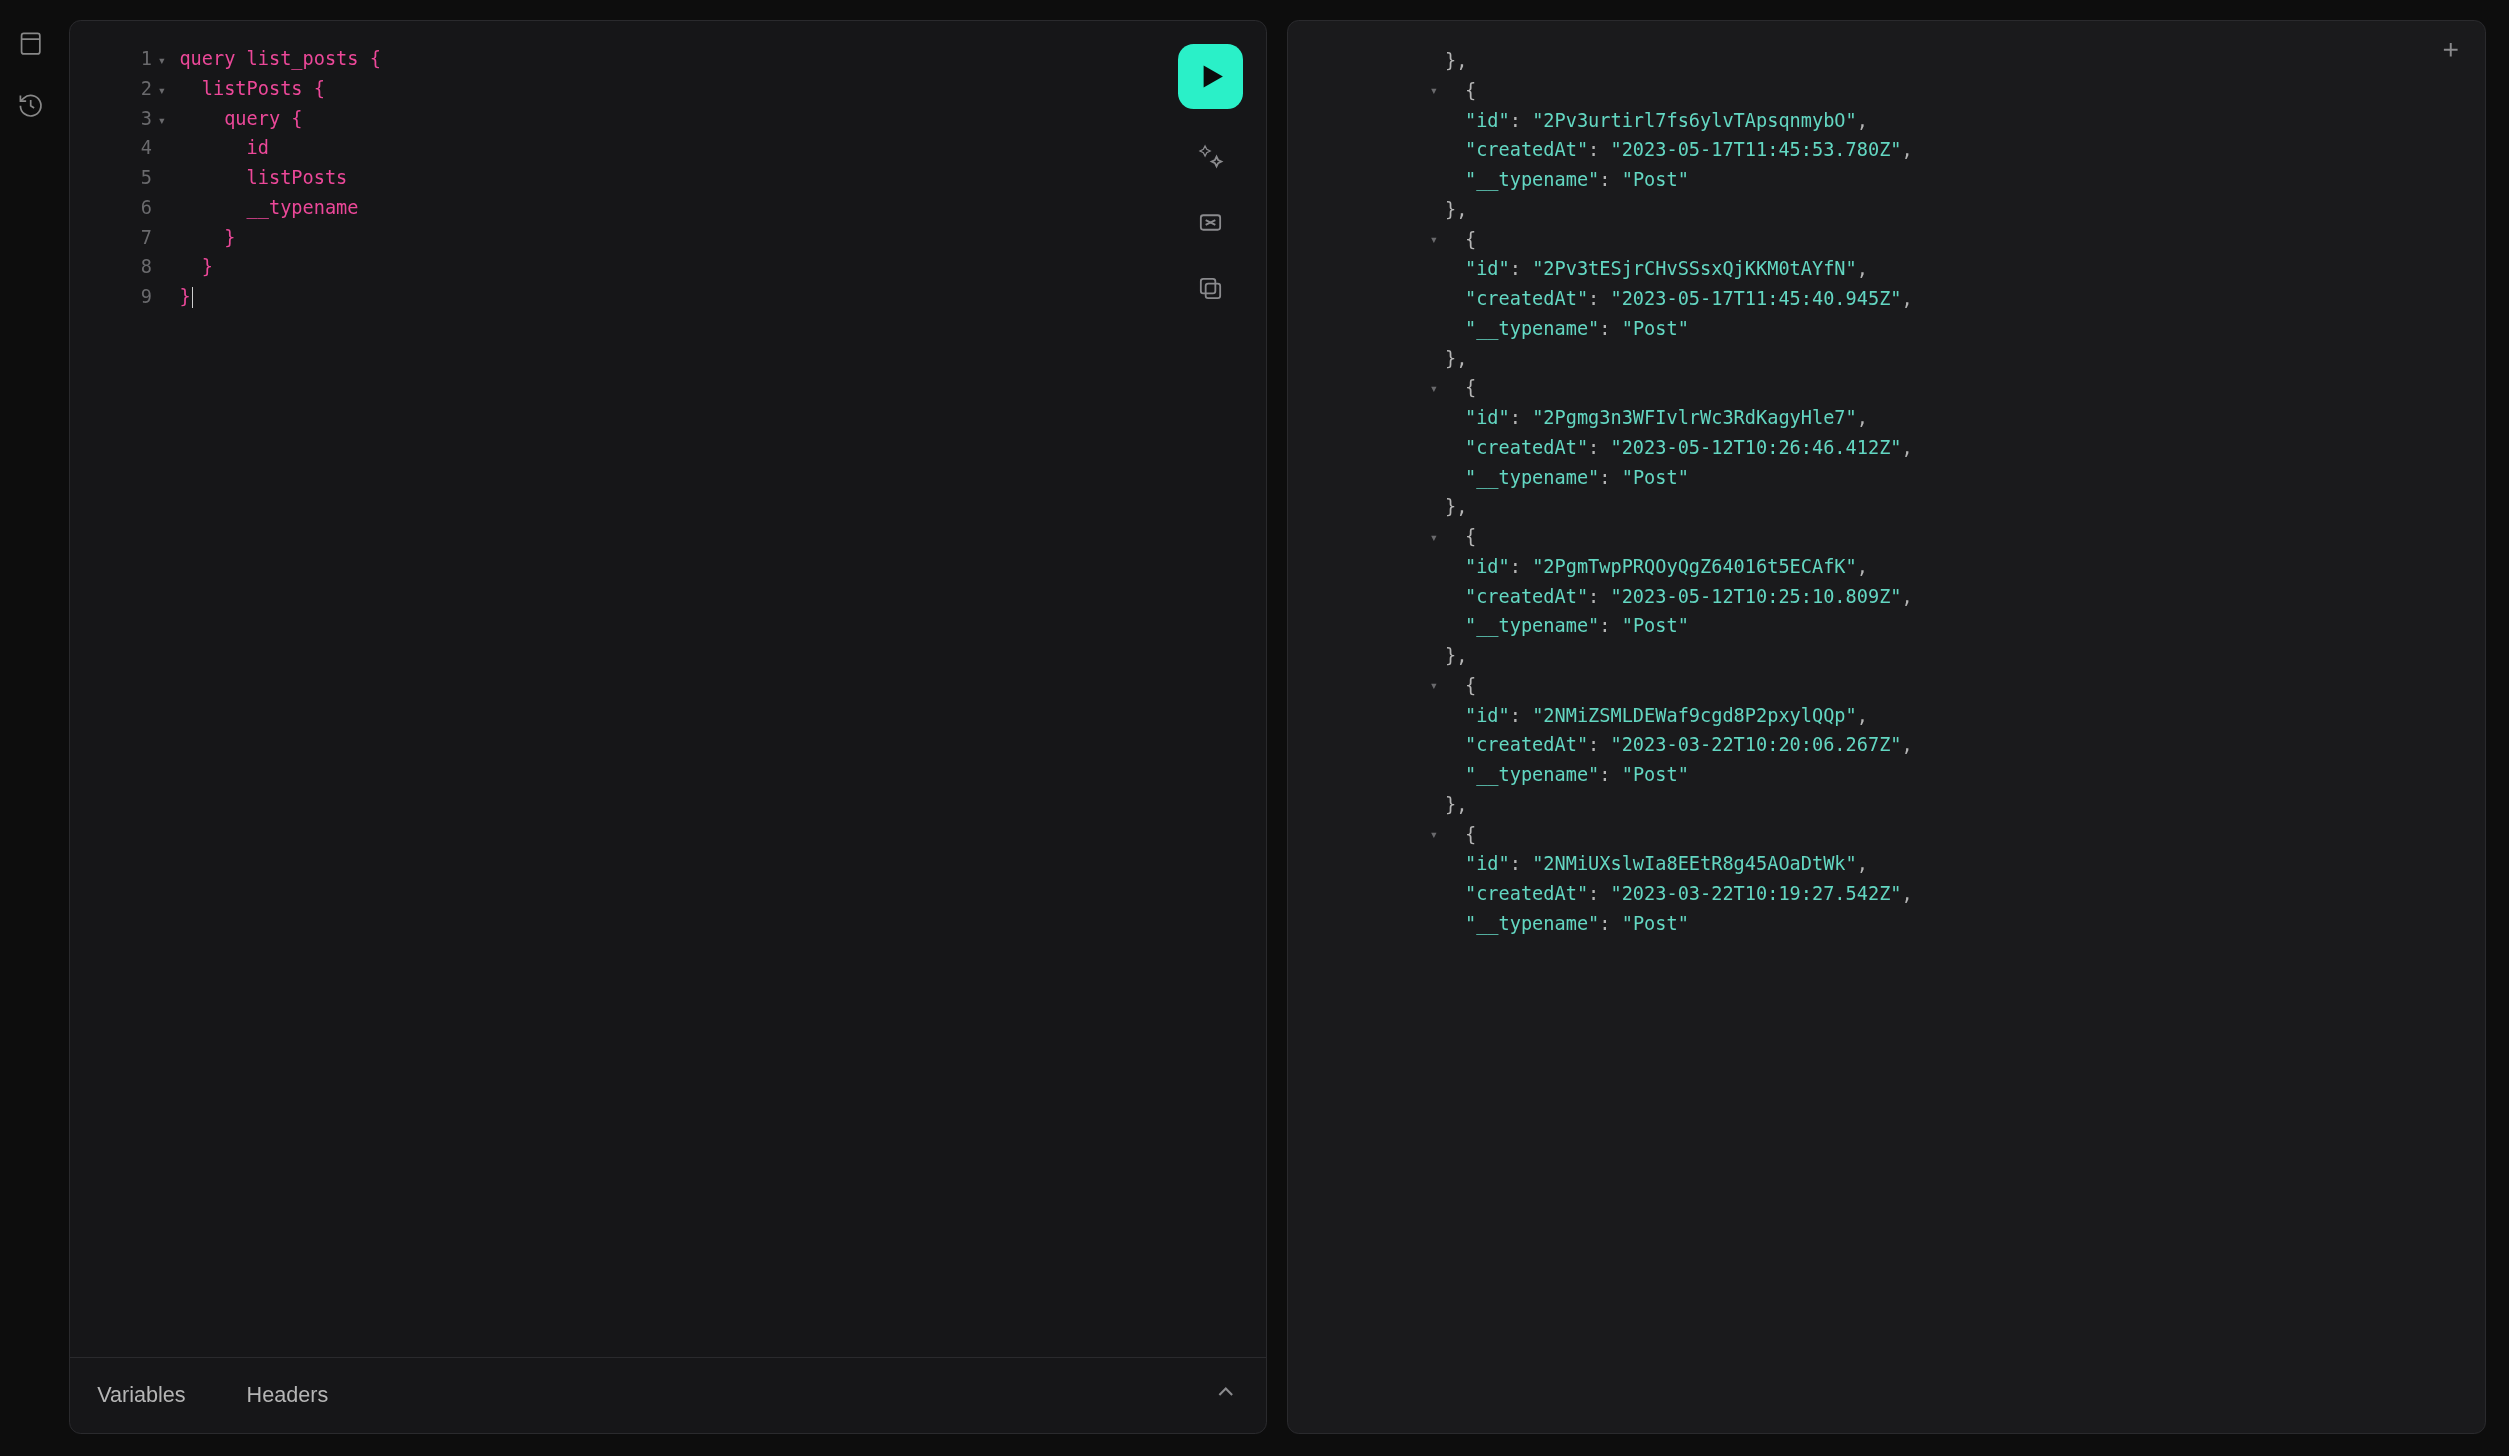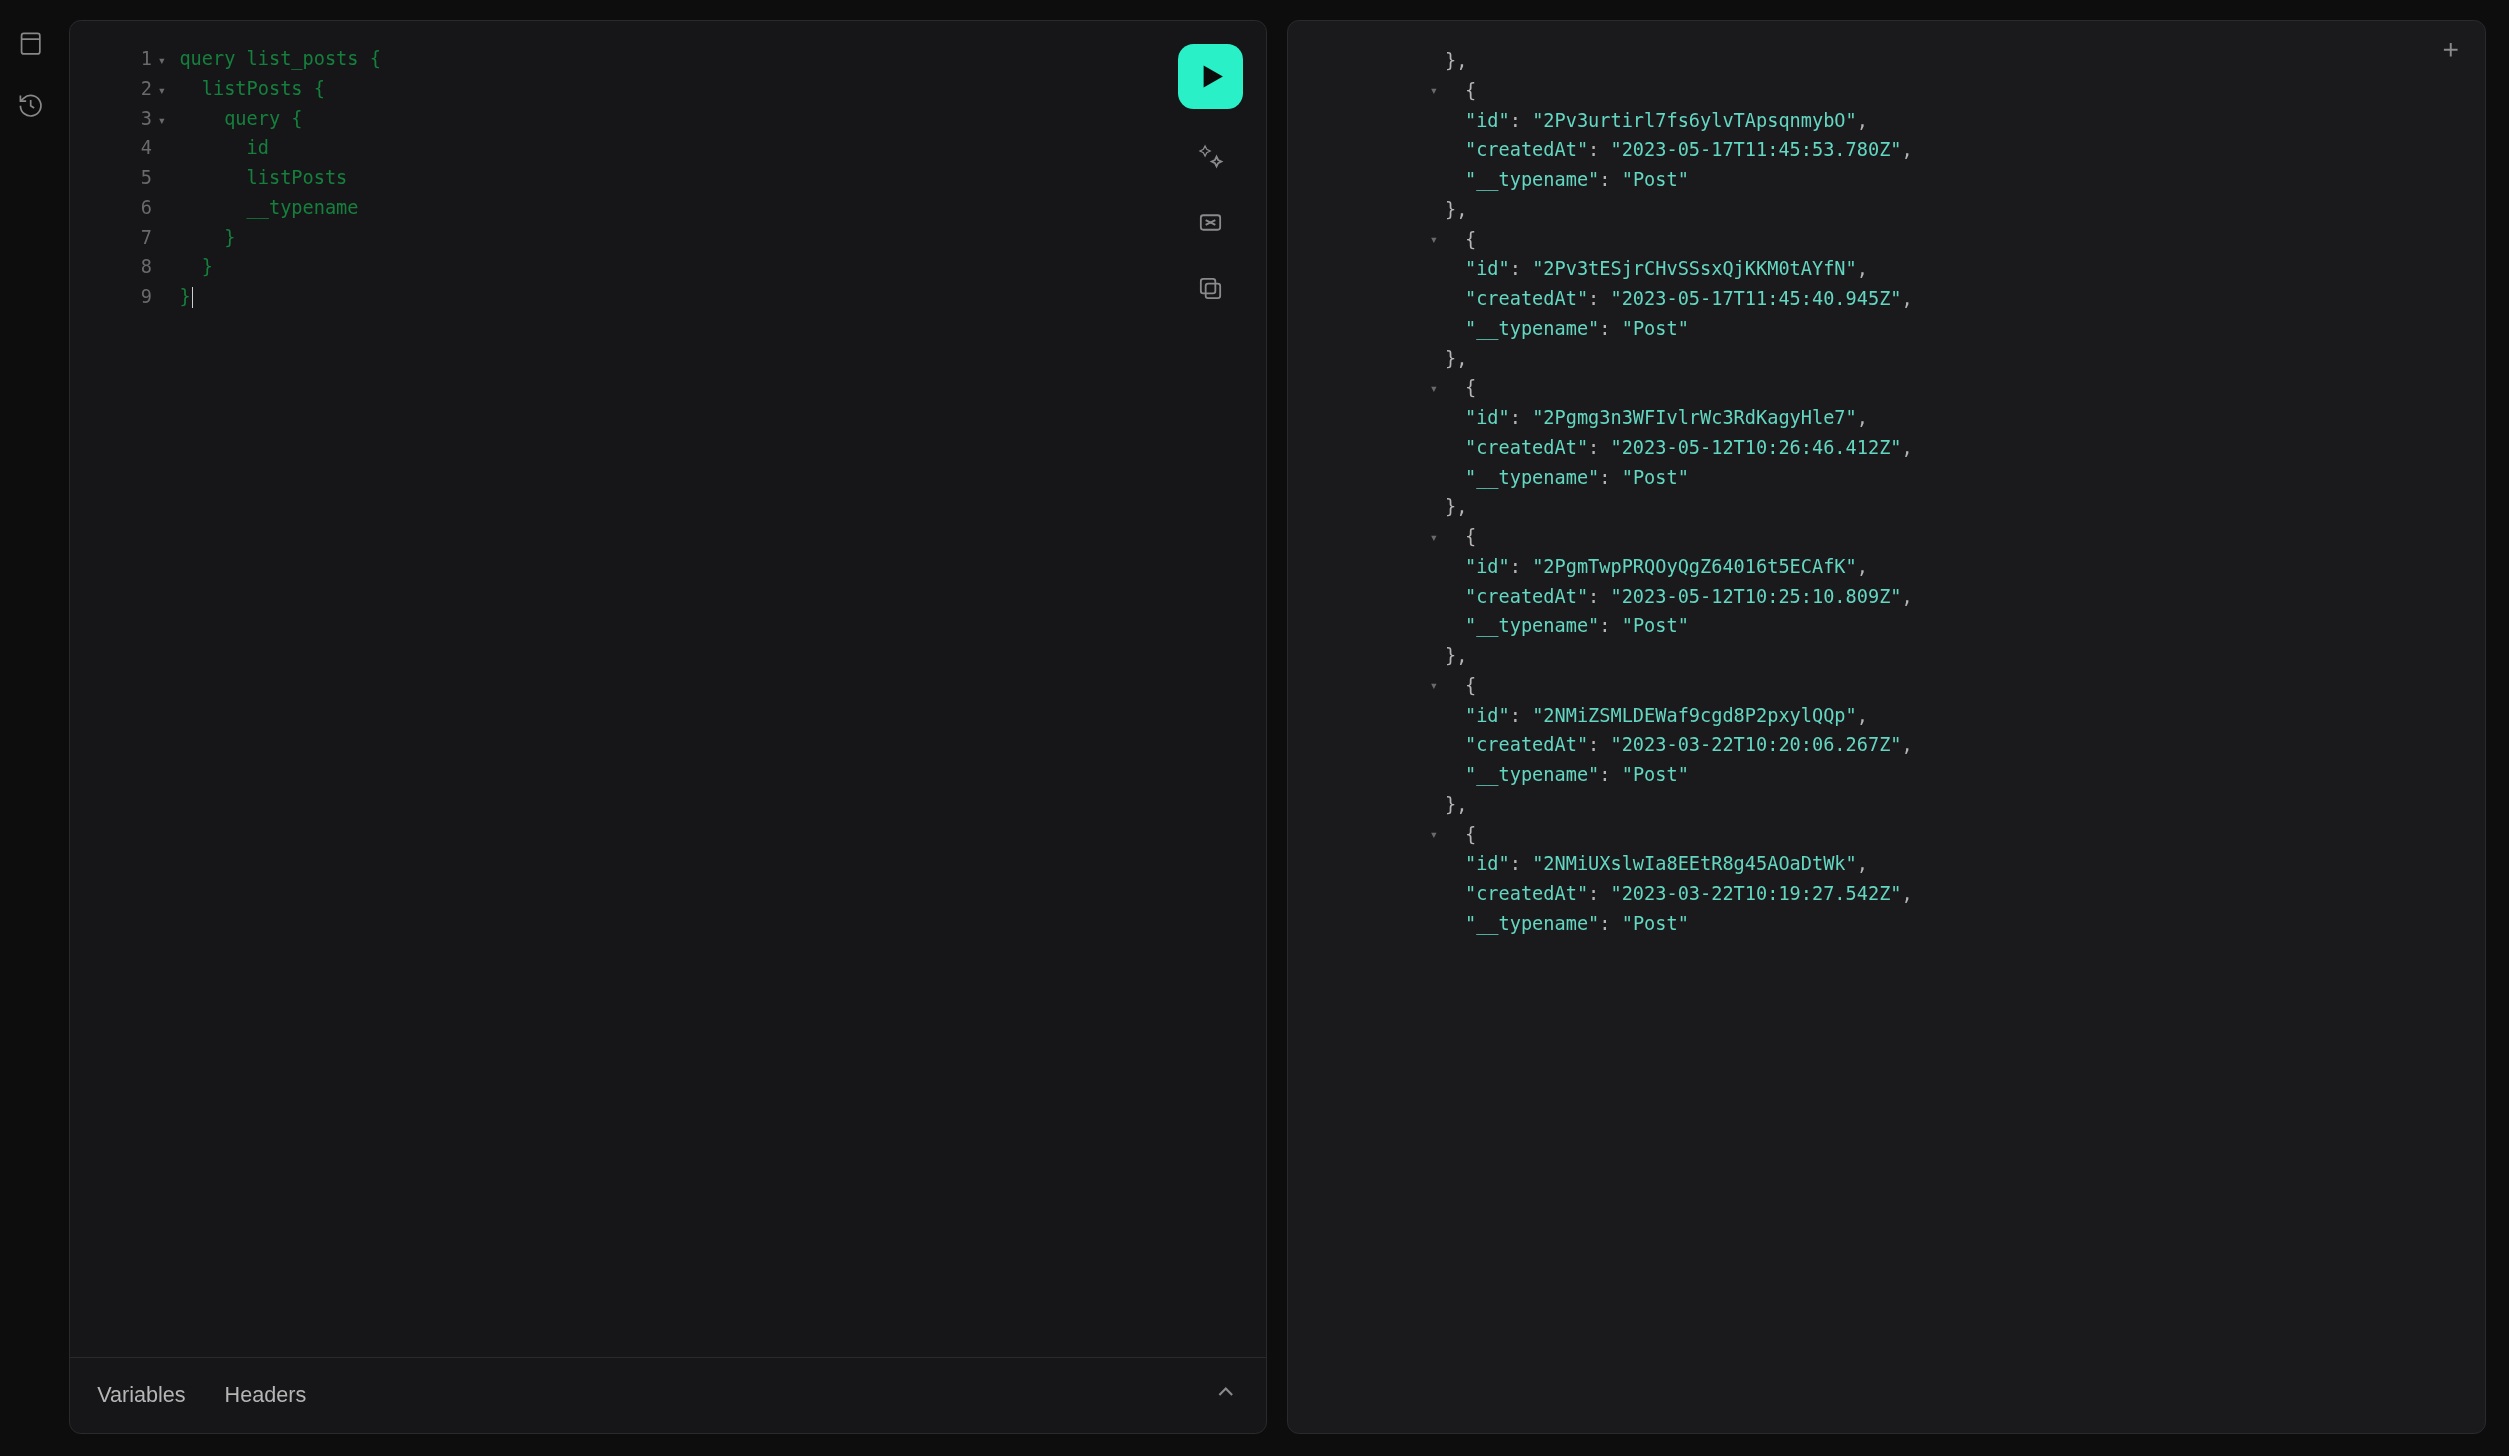--- a/index.html
+++ b/index.html
@@ -71,21 +71,21 @@
   flex-shrink: 0;
 }
 .fold {
   width: 21.6px;
   color: #6a6a6d;
   font-size: 13.7px;
   flex-shrink: 0;
 }
 .src {
   white-space: pre;
-  color: #15803d;
+  color: #ec4899;
 }
 
 .cursor {
   display: inline-block;
   width: 1.5px;
   height: 21.6px;
   background: #cfcfcf;
   vertical-align: middle;
   margin-left: 1px;
 }
@@ -119,21 +119,21 @@
   color: #8a8a8d;
   cursor: pointer;
 }
 .tool-btn svg { width: 29px; height: 29px; stroke: currentColor; fill: none; stroke-width: 1.5; }
 
 .bottom-bar {
   border-top: 1px solid #2a2a2d;
   padding: 21.6px 27.4px;
   display: flex;
   align-items: center;
-  gap: 39px;
+  gap: 61px;
   color: #b5b5b5;
   font-family: -apple-system, BlinkMacSystemFont, "Segoe UI", sans-serif;
   font-size: 21.6px;
 }
 .bottom-bar .spacer { flex: 1; }
 .chev {
   color: #8a8a8d;
   cursor: pointer;
 }
 .chev svg { width: 25.5px; height: 25.5px; stroke: currentColor; fill: none; stroke-width: 2; }

